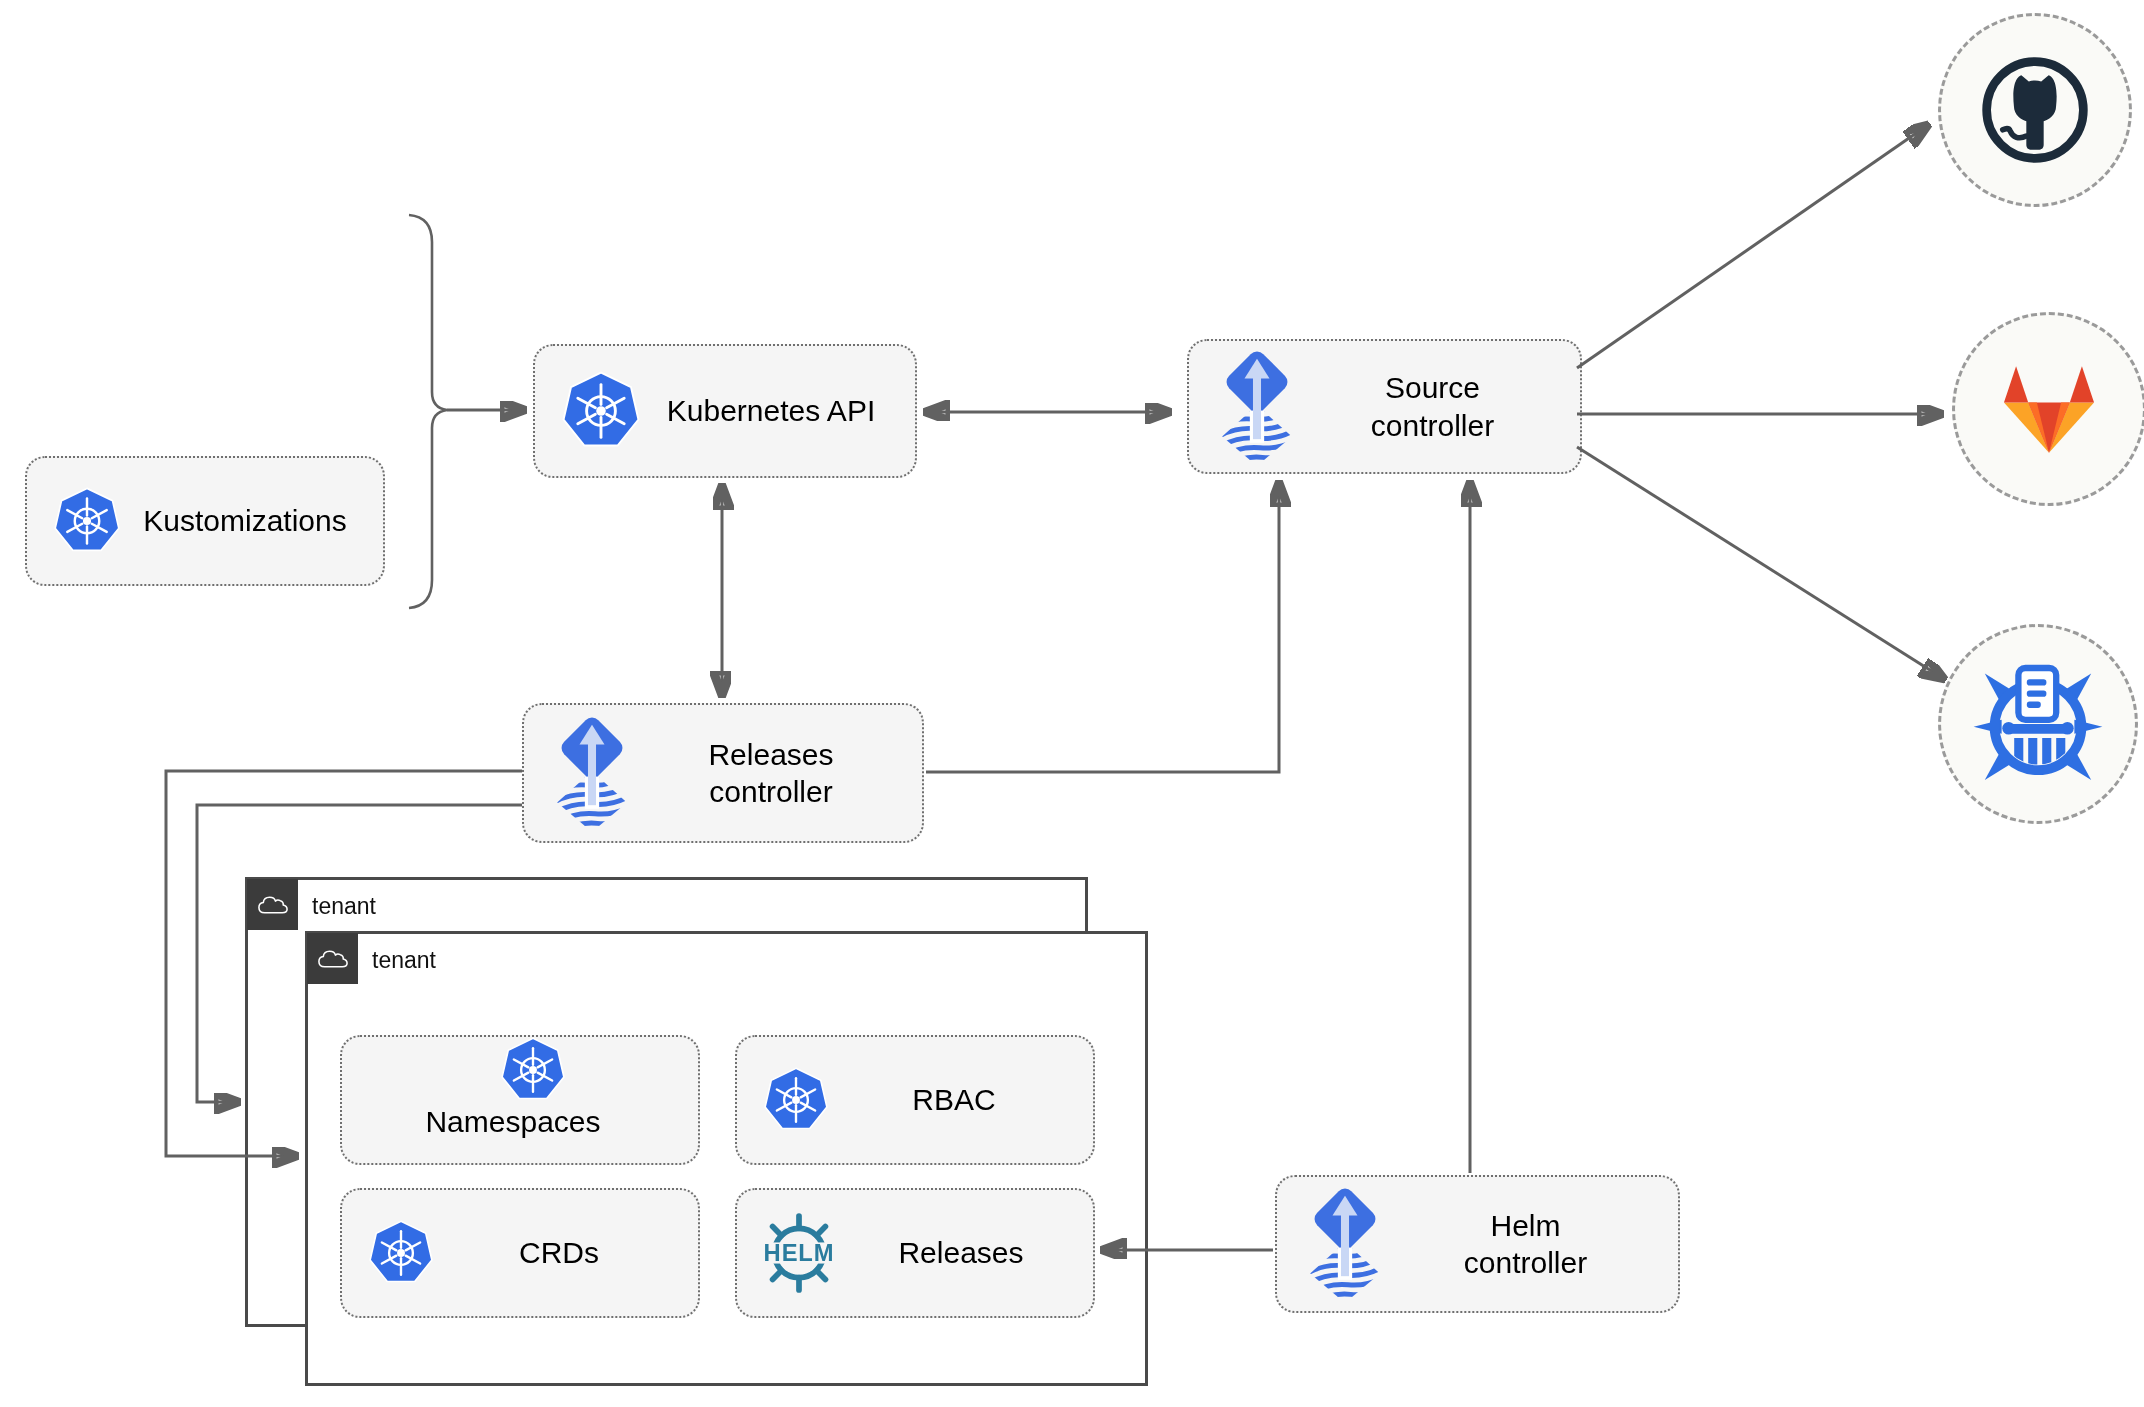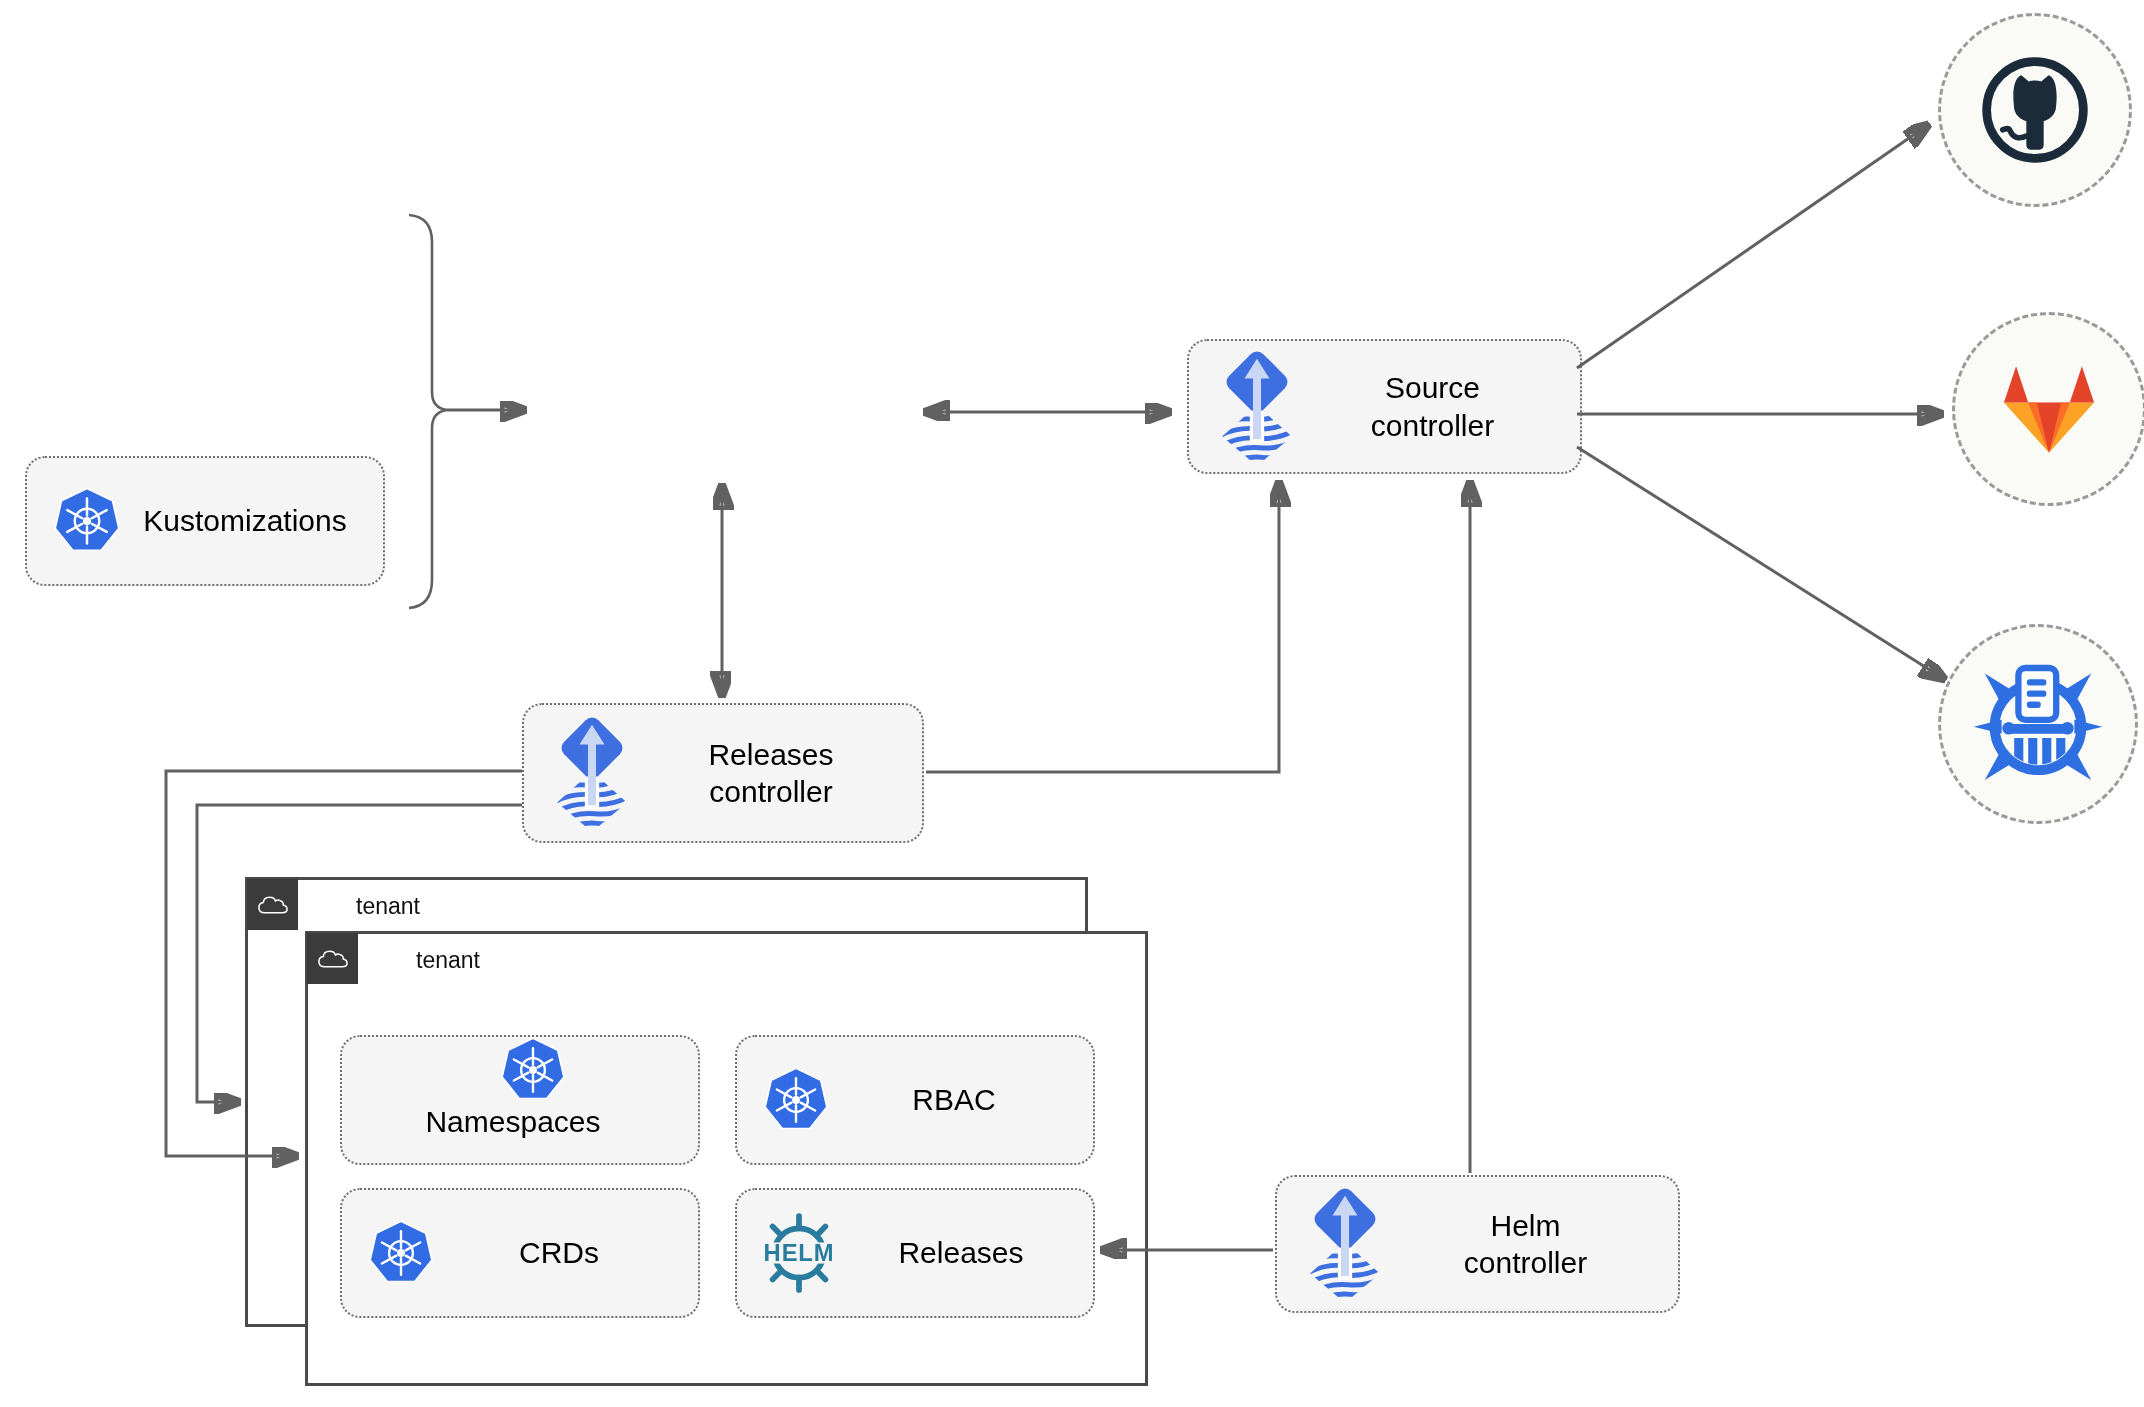--- a/index.html
+++ b/index.html
@@ -16,21 +16,21 @@
   }
   .dbox .icon{flex:0 0 auto;display:flex;align-items:center;justify-content:center;margin-left:26px;}
   .dbox .lbl{flex:1;text-align:center;font-size:30px;color:#000;line-height:1.25;padding-right:14px;}
 
   
   .tenant{
     position:absolute;background:#ffffff;border:3px solid #4a4a4a;box-sizing:border-box;
   }
   .tenant .thead{position:absolute;left:-1px;top:-1px;width:51px;height:51px;background:var(--tenant-header);
     display:flex;align-items:center;justify-content:center;}
-  .tenant .tlabel{position:absolute;left:64px;top:13px;font-size:23px;color:#111;margin-left:44px;}
+  .tenant .tlabel{position:absolute;left:64px;top:13px;font-size:23px;color:#111;}
 
   
   .circle{
     position:absolute;border:3px dashed #9a9a9a;border-radius:50%;
     background:#fafaf7;display:flex;align-items:center;justify-content:center;box-sizing:border-box;
   }
 
   .overlay{position:absolute;left:0;top:0;pointer-events:none;}
   .overlay path{stroke:var(--connector-gray);stroke-width:3;fill:none;}
   .overlay path.brace{stroke-width:2.6;}
@@ -196,20 +196,38 @@
       <line x1="57" y1="46" x2="79" y2="34"></line>
       <line x1="43" y1="54" x2="21" y2="66"></line>
       <line x1="57" y1="54" x2="79" y2="66"></line>
     </g>
     <circle class="k8s-hub" cx="50" cy="50" r="6"></circle>
   </svg>
       </span>
     <span class="lbl">Kustomizations</span>
   </div>
 
+  <div class="dbox" style="left:533px;top:344px;width:384px;height:134px;">
+    <span class="icon" style="width:80px;height:80px;">
+        <svg viewBox="0 0 100 100" width="100%" height="100%">
+    <polygon class="k8s-hept" points="50,2 87.5,20.1 96.8,60.7 70.8,93.2 29.2,93.2 3.2,60.7 12.5,20.1"></polygon>
+    <circle class="k8s-wheel" cx="50" cy="50" r="18"></circle>
+    <g class="k8s-wheel">
+      <line x1="50" y1="42" x2="50" y2="17"></line>
+      <line x1="50" y1="58" x2="50" y2="83"></line>
+      <line x1="43" y1="46" x2="21" y2="34"></line>
+      <line x1="57" y1="46" x2="79" y2="34"></line>
+      <line x1="43" y1="54" x2="21" y2="66"></line>
+      <line x1="57" y1="54" x2="79" y2="66"></line>
+    </g>
+    <circle class="k8s-hub" cx="50" cy="50" r="6"></circle>
+  </svg>
+      </span>
+    <span class="lbl">Kubernetes API</span>
+  </div>
 
   <div class="dbox" style="left:1187px;top:339px;width:395px;height:135px;">
     <span class="icon" style="width:84px;height:118px;">
         <svg viewBox="0 0 92 132" width="100%" height="100%">
     <clipPath id="fluxLowerClip">
             <path d="M46 64 L85 99 L46 132 L7 99 Z"></path>
           </clipPath>
     <rect class="flux-d" x="19" y="11" width="54" height="54" rx="10" transform="rotate(45 46 38)"></rect>
     <g clip-path="url(#fluxLowerClip)">
       <g class="flux-stripes" transform="rotate(-14 46 98)">

